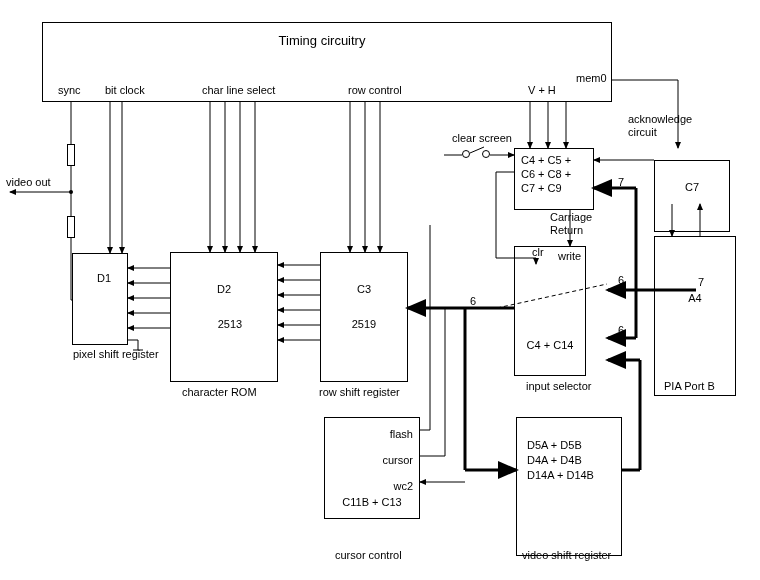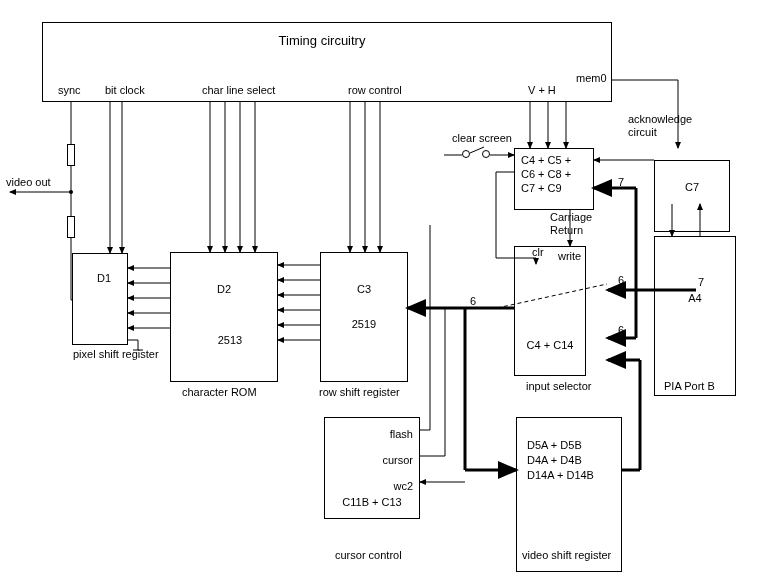--- a/index.html
+++ b/index.html
@@ -64,21 +64,21 @@
 <div class="label" style="left:348px; top:84px;">row control</div>
 <div class="label" style="left:528px; top:84px;">V + H</div>
 
 <div class="box" style="left:72px; top:253px; width:56px; height:92px;">
   <div class="label center" style="left:8px; right:0; top:18px;">D1</div>
 </div>
 <div class="label" style="left:56px; top:348px;padding-left:17px;">pixel shift register</div>
 
 <div class="box" style="left:170px; top:252px; width:108px; height:130px;">
   <div class="label center" style="left:0; right:0; top:30px;">D2</div>
-  <div class="label center" style="left:12px; right:0; top:65px;margin-top:16px;">2513</div>
+  <div class="label center" style="left:12px; right:0; top:65px;">2513</div>
 </div>
 <div class="label" style="left:182px; top:386px;">character ROM</div>
 
 <div class="box" style="left:320px; top:252px; width:88px; height:130px;">
   <div class="label center" style="left:0; right:0; top:30px;">C3</div>
   <div class="label center" style="left:0; right:0; top:65px;">2519</div>
 </div>
 <div class="label" style="left:319px; top:386px;">row shift register</div>
 
 <div class="box" style="left:514px; top:148px; width:80px; height:62px; padding:4px 6px; line-height:14px;">
@@ -109,21 +109,21 @@
 <div class="label" style="left:664px; top:380px;">PIA Port B</div>
 
 <div class="box" style="left:324px; top:417px; width:96px; height:102px;">
   <div class="label" style="right:6px; top:10px;">flash</div>
   <div class="label" style="right:6px; top:36px;">cursor</div>
   <div class="label" style="right:6px; top:62px;">wc2</div>
   <div class="label center" style="left:0; right:0; bottom:10px;">C11B + C13</div>
 </div>
 <div class="label" style="left:335px; top:549px;">cursor control</div>
 
-<div class="box" style="left:516px; top:417px; width:106px; height:155px; padding:20px 10px; line-height:15px;">
+<div class="box" style="left:516px; top:417px; width:106px; height:139px; padding:20px 10px; line-height:15px;">
   <div>D5A + D5B</div>
   <div>D4A + D4B</div>
   <div>D14A + D14B</div>
 </div>
 <div class="label" style="left:522px; top:549px;">video shift register</div>
 
 <div class="label" style="left:452px; top:132px;">clear screen</div>
 
 <div class="label" style="left:6px; top:176px;">video out</div>
 

